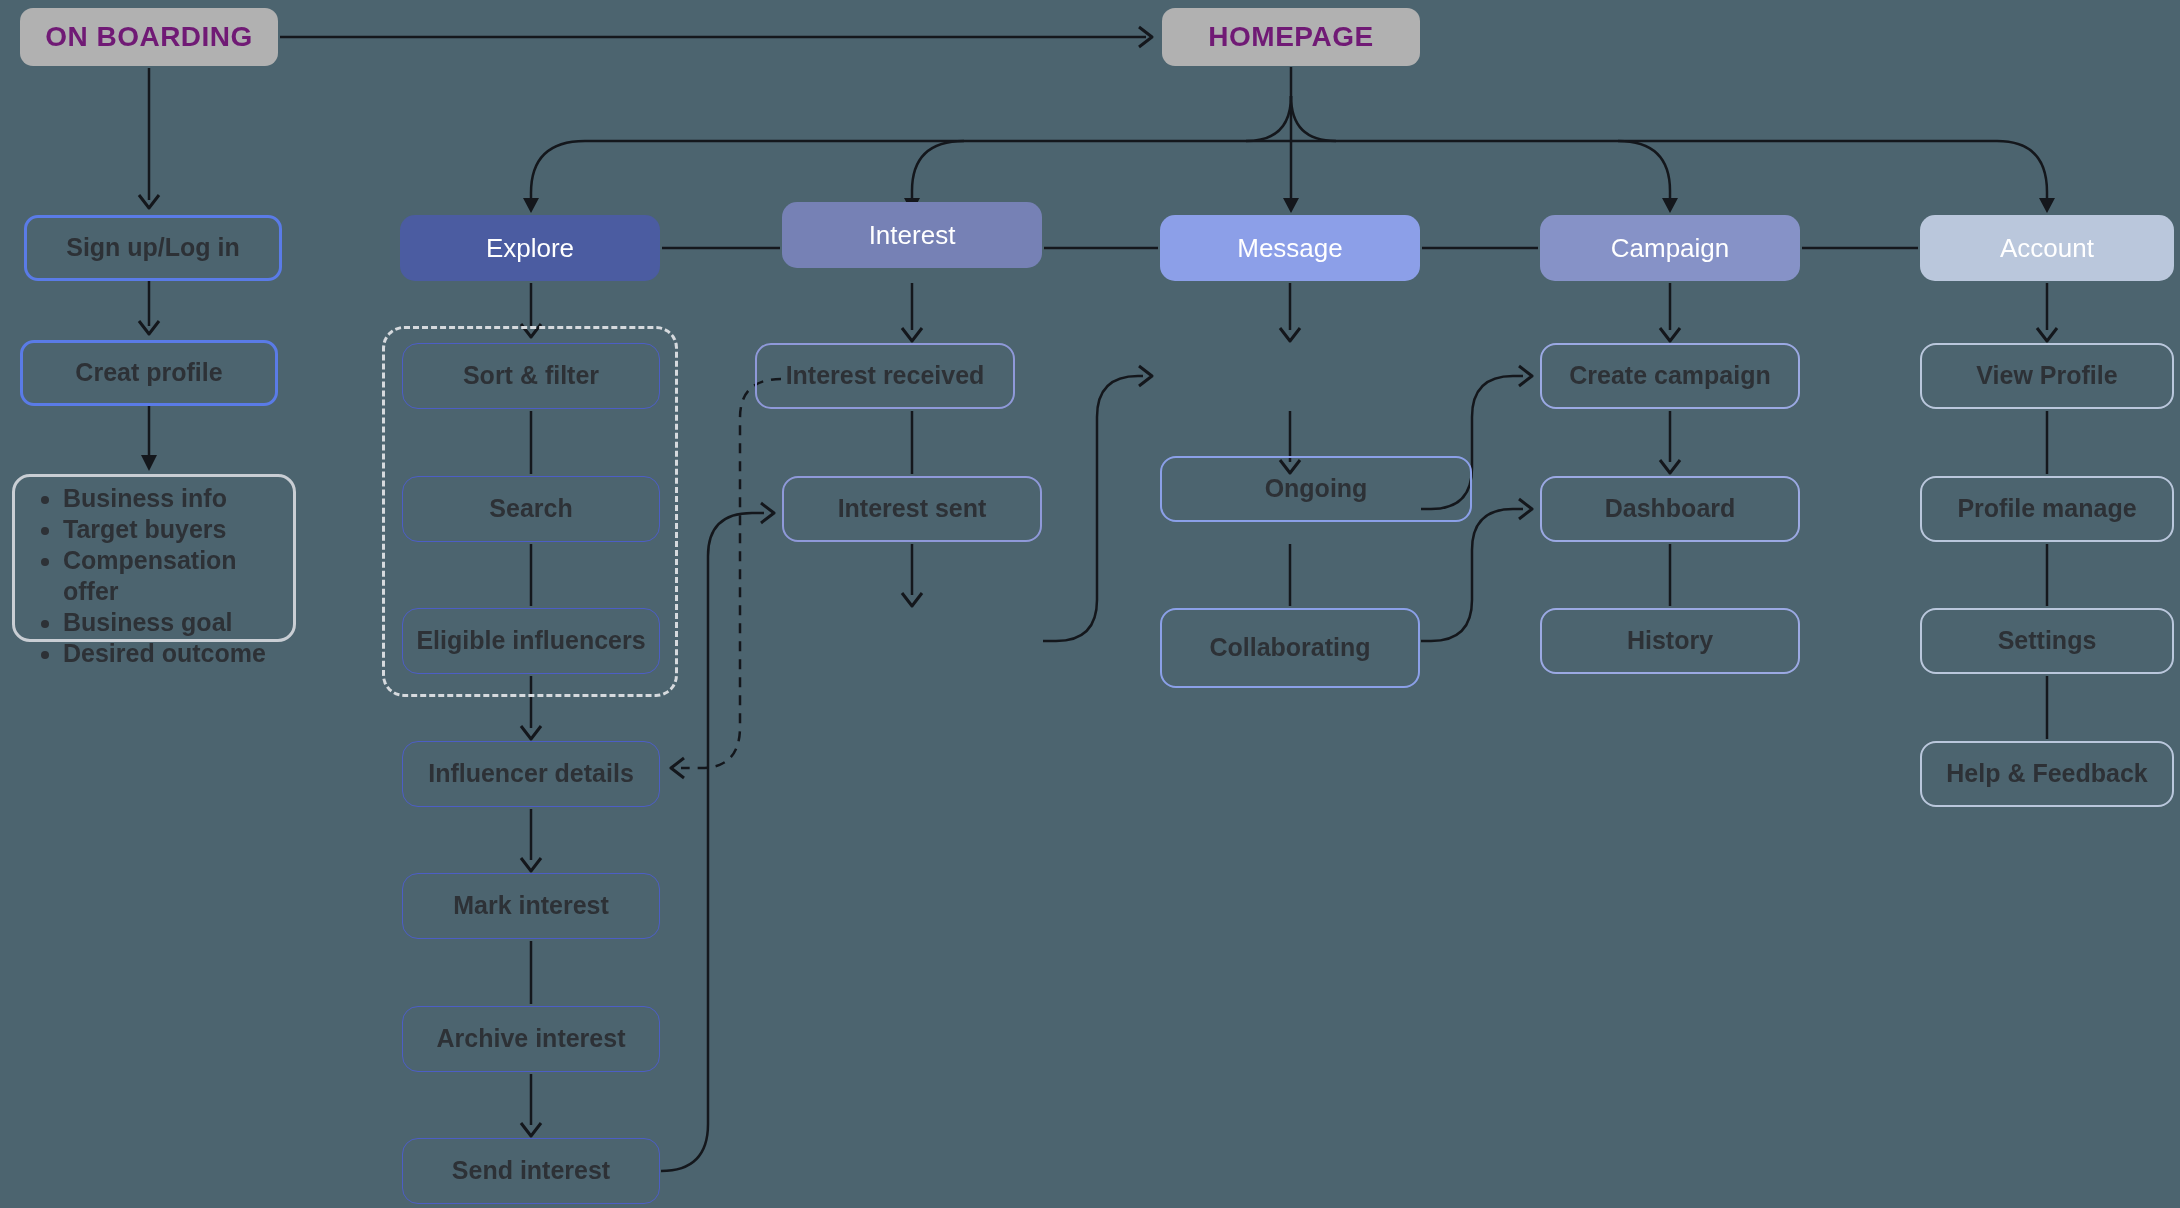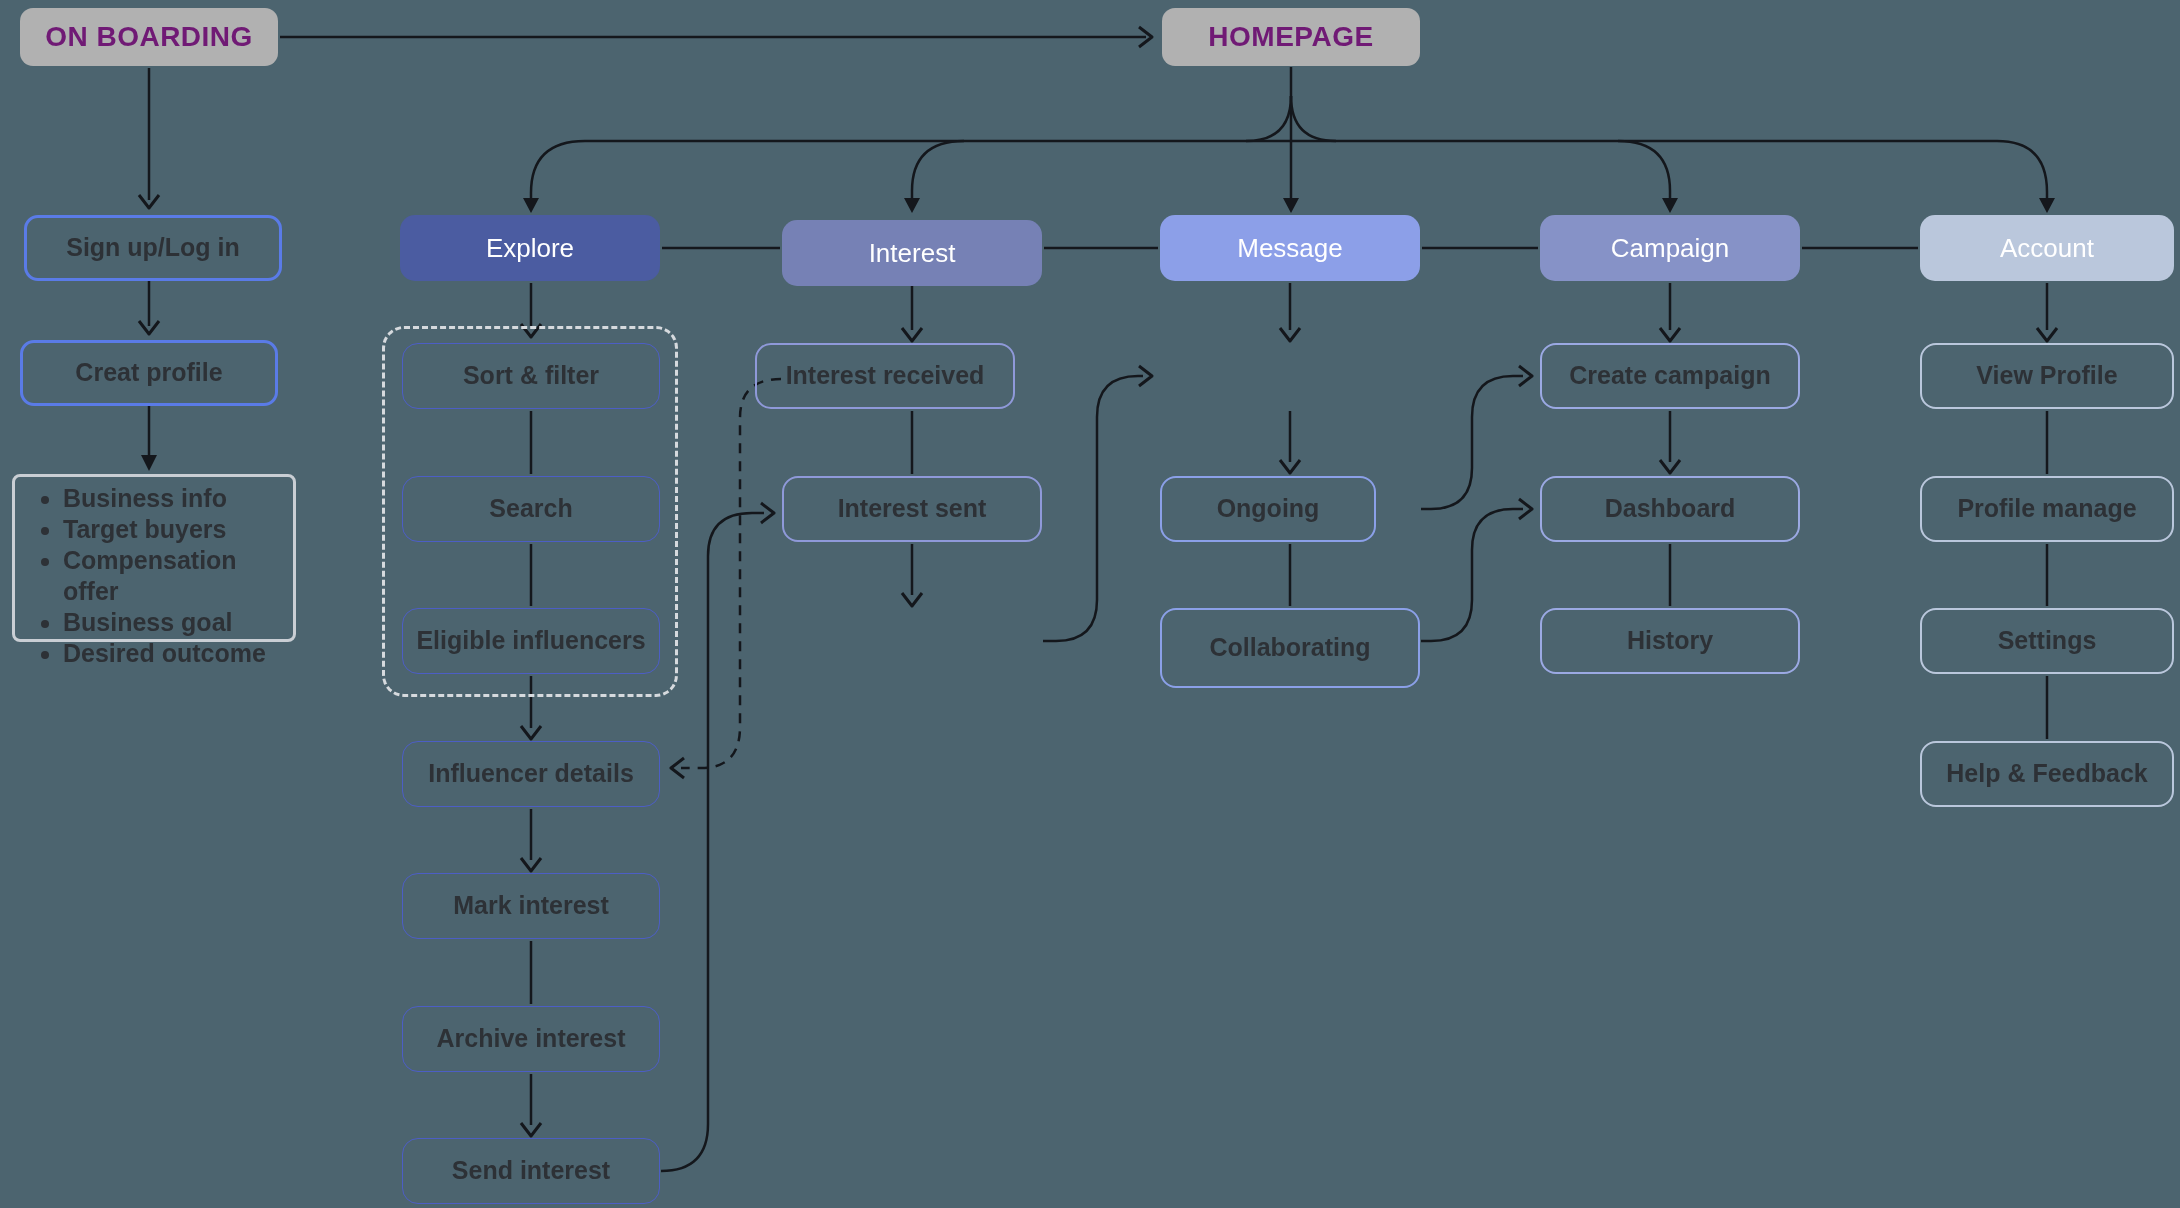--- a/index.html
+++ b/index.html
@@ -23,21 +23,21 @@
   .cat-campaign{background:#8692c7;}
   .cat-account{background:#bac7dc;}
   .sub{background:transparent;border:2px solid #8f99d9;}
   .sub-explore{border:1.5px solid #4c5ec5;}
   .sub-interest{border:2px solid #8f99d9;}
   .sub-message{border:2px solid #8ba0e8;}
   .sub-campaign{border:2px solid #9ba9e3;}
   .sub-account{border:2px solid #bac7dc;}
   .blue-box{background:transparent;border:3px solid #5a7be7;border-radius:14px;}
   .note{
-    background:transparent;border:3px solid #c9ced4;border-radius:8px;
+    background:transparent;border:3px solid #c9ced4;border-radius:18px;
     align-items:flex-start;justify-content:flex-start;
   }
   .note ul{margin:6px 0 0 0;padding:0 0 0 48px;list-style:disc;text-align:left;}
   .note li{font-size:25px;font-weight:600;color:#2d3136;line-height:31px;}
   .dashed-group{
     position:absolute;box-sizing:border-box;border:3px dashed #d6dade;border-radius:22px;
     background:transparent;
   }
 </style>
 </head>
@@ -147,21 +147,21 @@
       <li>Target buyers</li>
       <li>Compensation offer</li>
       <li>Business goal</li>
       <li>Desired outcome</li>
     </ul>
   </div>
 
   <div class="node category cat-explore" style="left:400px;top:215px;width:260px;height:66px;">
     <span>Explore</span>
   </div>
-  <div class="node category cat-interest" style="left:782px;top:220px;width:260px;height:66px;">
+  <div class="node category cat-interest" style="left:782px;top:202px;width:260px;height:66px;">
     <span>Interest</span>
   </div>
   <div class="node category cat-message" style="left:1160px;top:215px;width:260px;height:66px;">
     <span>Message</span>
   </div>
   <div class="node category cat-campaign" style="left:1540px;top:215px;width:260px;height:66px;">
     <span>Campaign</span>
   </div>
   <div class="node category cat-account" style="left:1920px;top:215px;width:254px;height:66px;">
     <span>Account</span>
@@ -189,21 +189,21 @@
     <span>Send interest</span>
   </div>
 
   <div class="node sub sub-interest" style="left:755px;top:343px;width:260px;height:66px;">
     <span>Interest received</span>
   </div>
   <div class="node sub sub-interest" style="left:782px;top:476px;width:260px;height:66px;">
     <span>Interest sent</span>
   </div>
 
-  <div class="node sub sub-message" style="left:1160px;top:476px;width:216px;height:66px;">
+  <div class="node sub sub-message" style="left:1160px;top:456px;width:312px;height:66px;">
     <span>Ongoing</span>
   </div>
   <div class="node sub sub-message" style="left:1160px;top:608px;width:260px;height:80px;">
     <span>Collaborating</span>
   </div>
 
   <div class="node sub sub-campaign" style="left:1540px;top:343px;width:260px;height:66px;">
     <span>Create campaign</span>
   </div>
   <div class="node sub sub-campaign" style="left:1540px;top:476px;width:260px;height:66px;">

